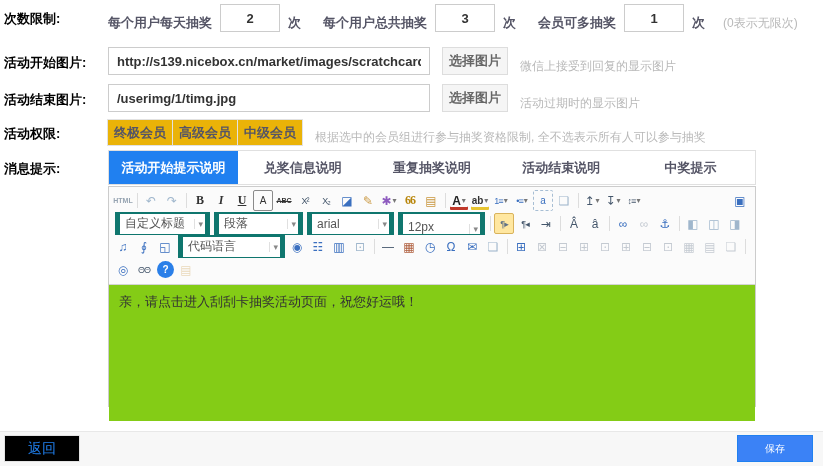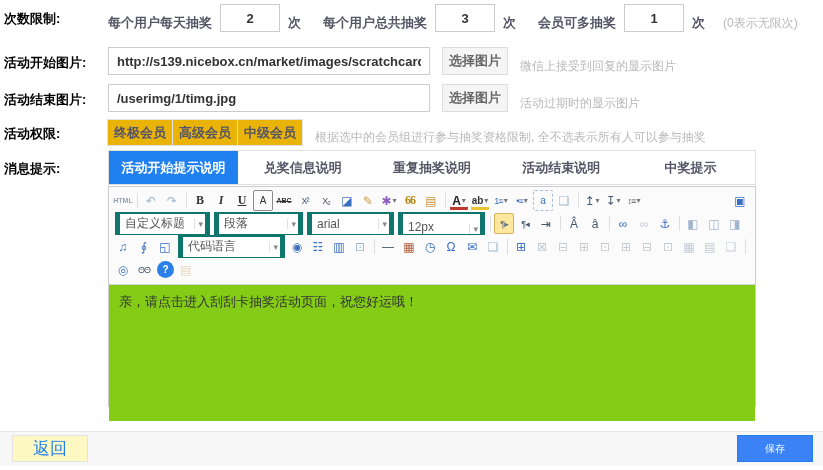--- a/index.html
+++ b/index.html
@@ -44,22 +44,22 @@
   .strk{font-size:7px;font-weight:700;color:#333;text-decoration:line-through}
   .fc{color:#222;font-weight:700;box-shadow:inset 0 -3px 0 #c0392b}
   .hl{color:#333;font-weight:700;font-size:10px;box-shadow:inset 0 -3px 0 #e7c430}
   .quote{font-family:"Liberation Serif","DejaVu Serif",serif;font-weight:800;color:#b8860b;letter-spacing:-1px}
   .dis{opacity:.35}
   .act{background:#ffe7a0;border:1px solid #d9b35c}
   .help{background:#2a7fe8;color:#fff;border-radius:50%;width:15px;height:15px;font-size:10px;font-weight:700;margin:0 2px}
   .dd::after{content:"▾";font-size:8px;color:#777;margin-left:1px;letter-spacing:0}
   .content{height:120px;padding:8px 10px;font-size:13px;color:#333;background:#84cc16;cursor:text}
   #footer{position:absolute;left:0;top:431px;width:823px;height:34px;background:#f7f7f7;border-top:1px solid #e8e8e8}
-  .btn-back{position:absolute;left:12px;top:3px;width:76px;height:27px;background:#fef9c3;border:1px solid #e3e3e3;
-       color:#2080f0;font-size:17px;cursor:pointer;font-family:inherit}
+  .btn-back{position:absolute;left:4px;top:3px;width:76px;height:27px;background:#000000;border:1px solid #e3e3e3;
+       color:#2080f0;font-size:14px;cursor:pointer;font-family:inherit}
   .btn-save{position:absolute;right:10px;top:3px;width:76px;height:27px;background:#3b82f6;border:1px solid #2080f0;
        color:#fff;font-size:10px;cursor:pointer;font-family:inherit}
 </style>
 </head>
 <body>
 
 <div class="form-label" style="top:10px">次数限制:</div>
 <div class="row" style="top:4px">
   <span class="inline-lbl" style="margin-right:8px">每个用户每天抽奖</span>
   <input class="num" value="2" style="">

